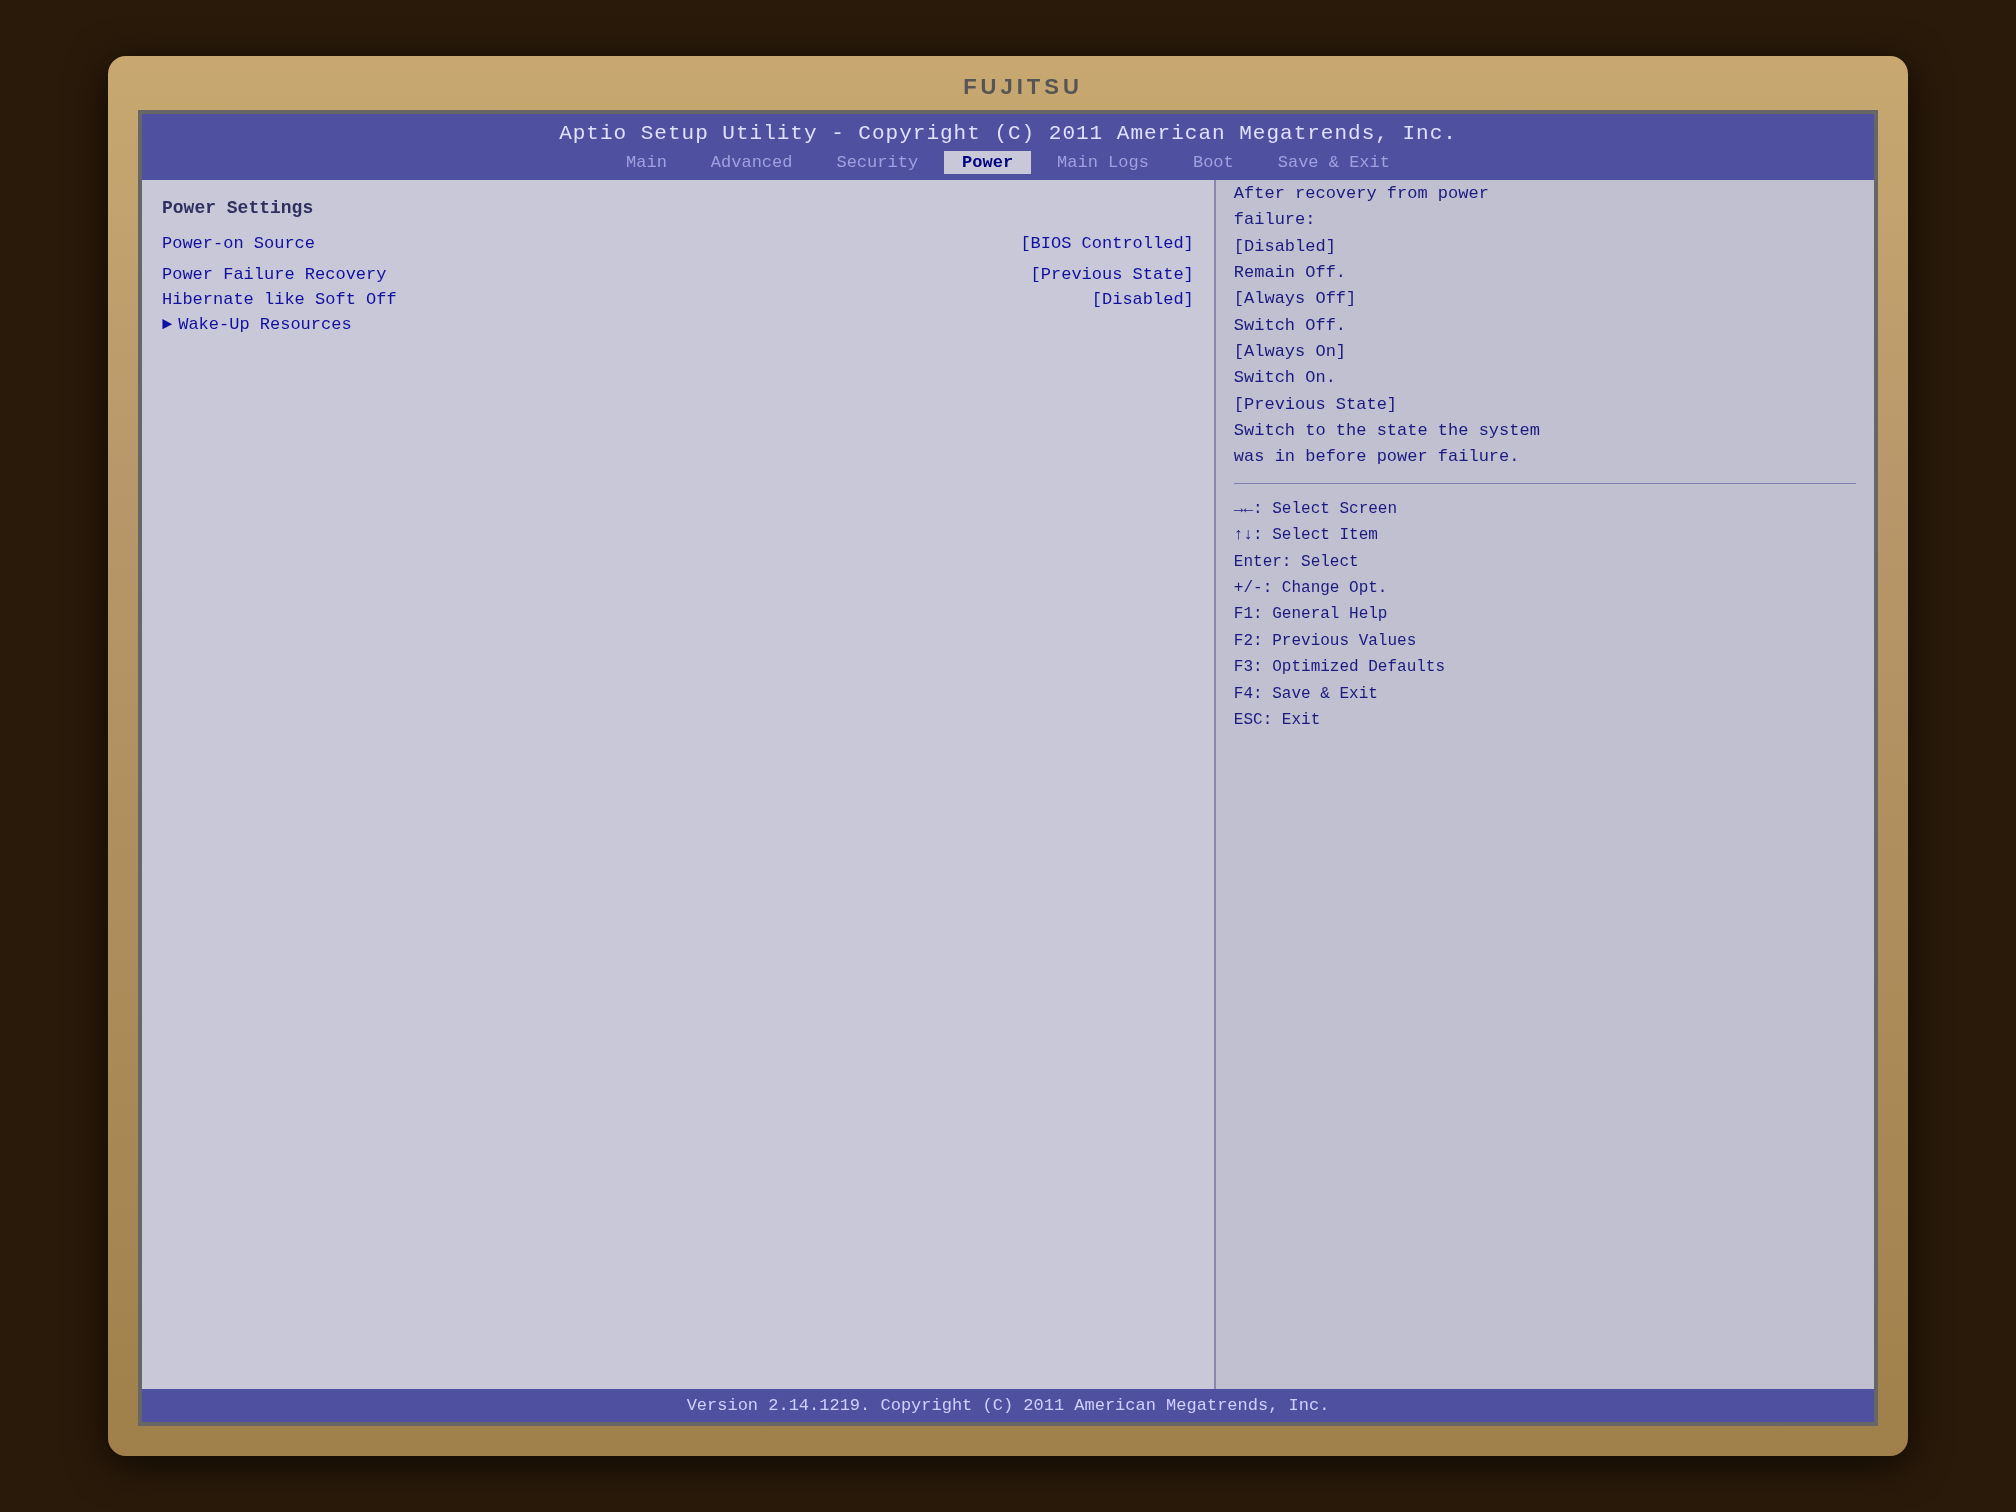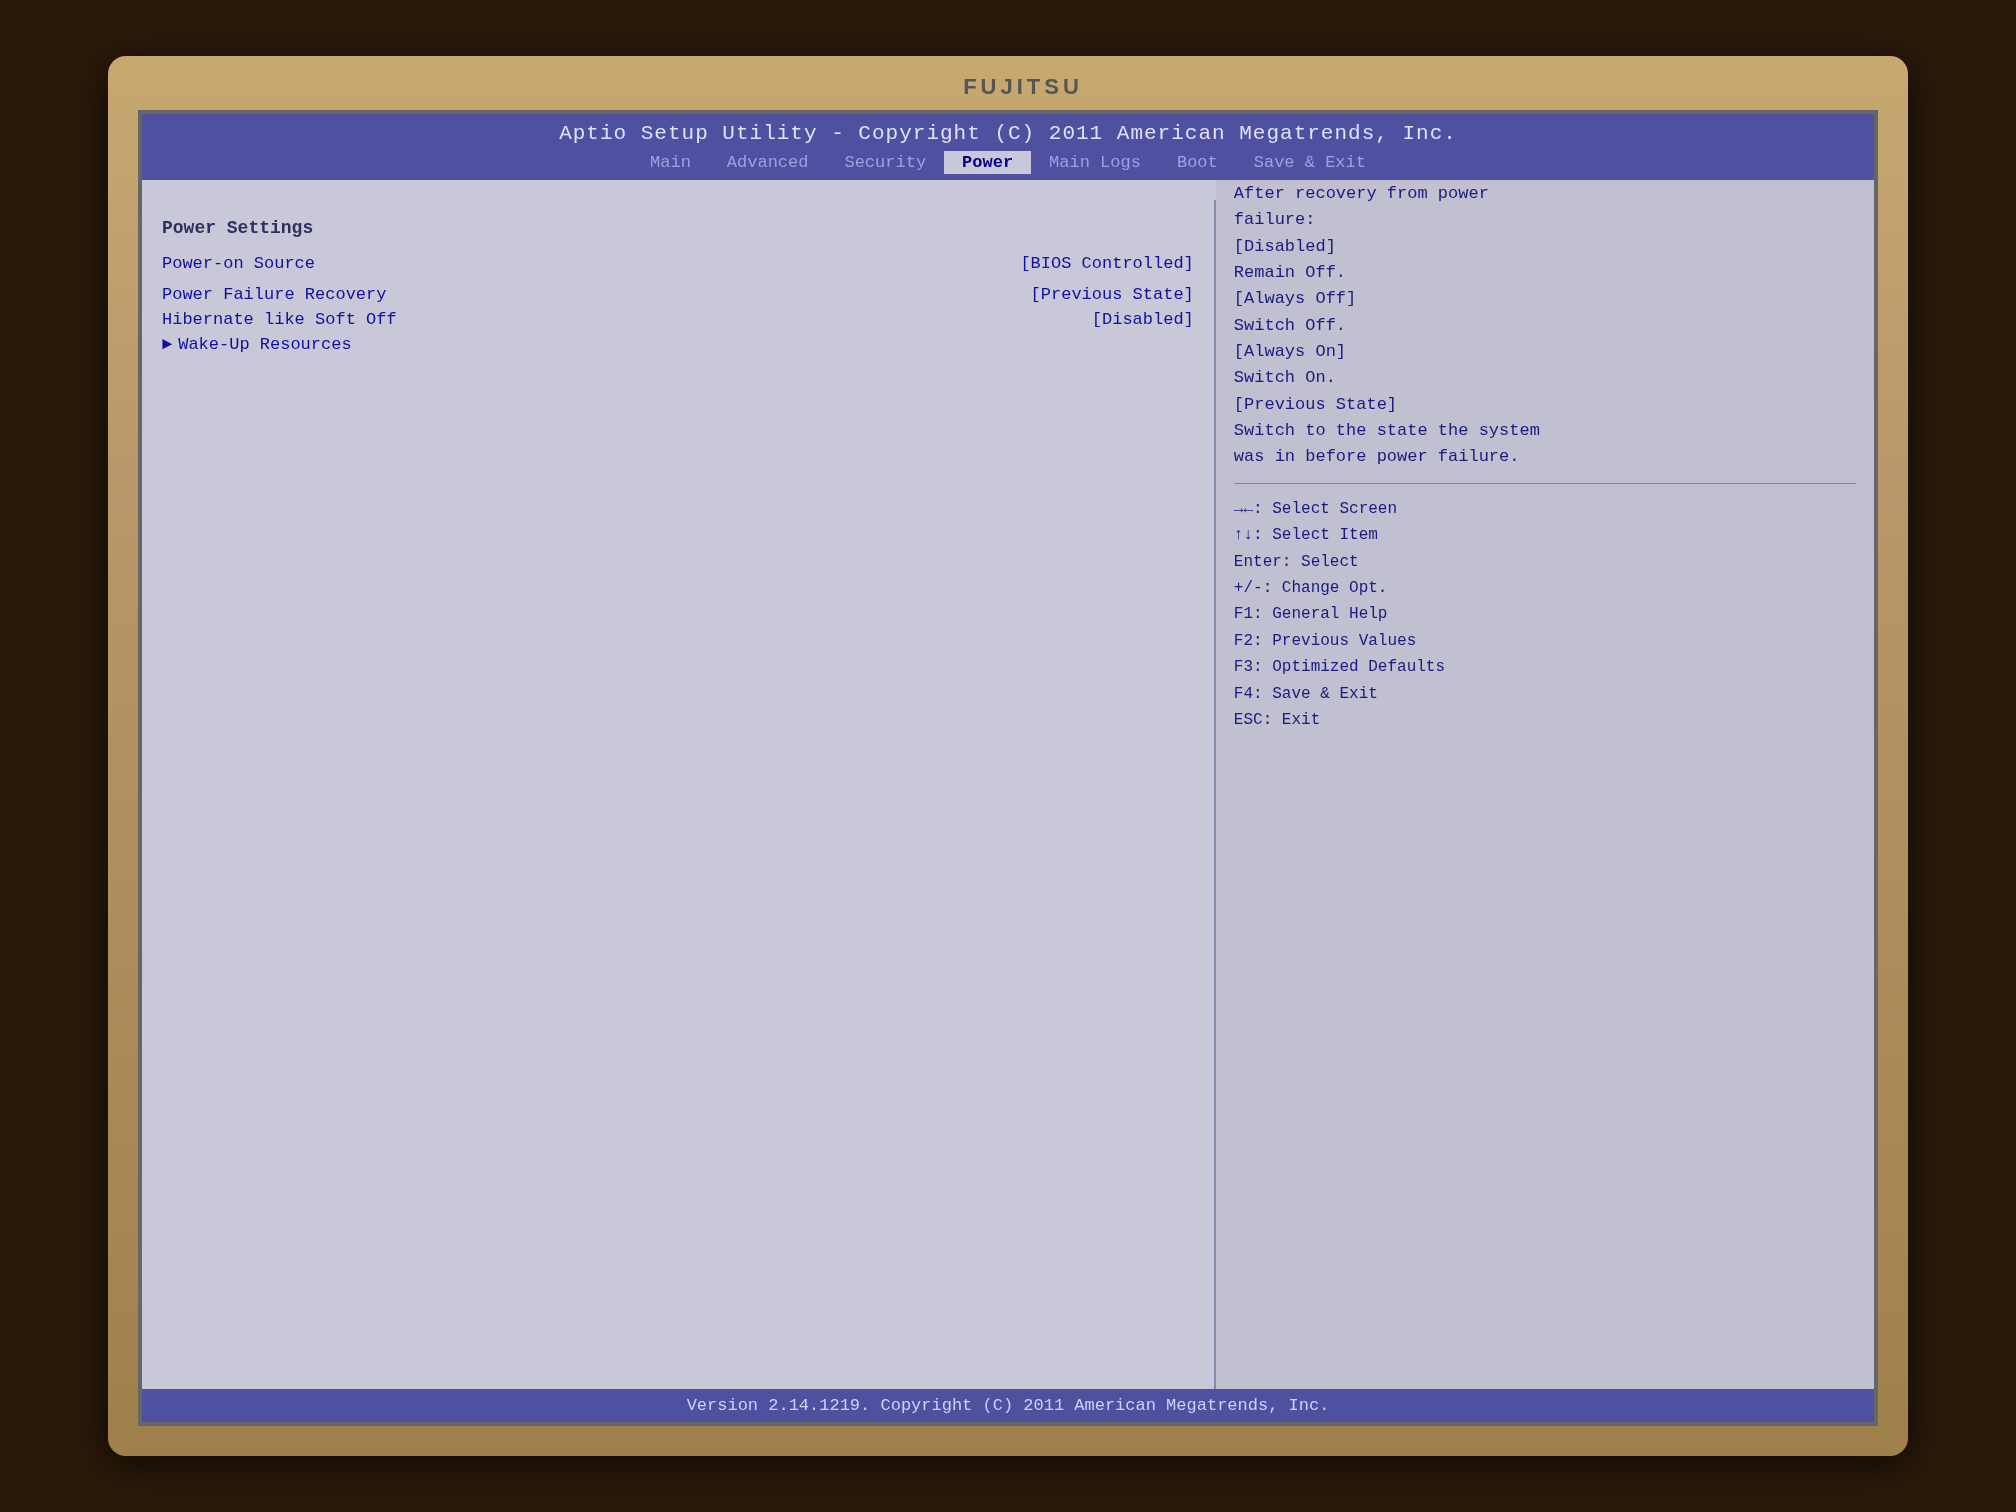--- a/index.html
+++ b/index.html
@@ -56,21 +56,21 @@
       text-align: center;
       padding: 8px 0 4px;
       font-size: 21px;
       letter-spacing: 1px;
       font-family: 'Courier New', monospace;
     }
     .bios-nav {
       background: #5050a0;
       display: flex;
       justify-content: center;
-      gap: 0;
+      gap: 8px;
       padding: 2px 0 6px;
     }
     .nav-item {
       color: #a0a0e0;
       font-size: 17px;
       padding: 2px 18px;
       font-family: 'Courier New', monospace;
       cursor: pointer;
     }
     .nav-item.active {
@@ -80,21 +80,20 @@
     }
     .bios-body {
       display: flex;
       flex: 1;
       background: #c8c8d8;
     }
     .bios-left {
       flex: 0 0 62%;
       padding: 18px 20px;
       border-right: 2px solid #8888aa;
-      margin-top: 20px;
     }
     .bios-right {
       flex: 0 0 38%;
       padding: 1px 18px;
       background: #c0c0d0;
     }
     .section-title {
       color: #303060;
       font-size: 18px;
       font-family: 'Courier New', monospace;

